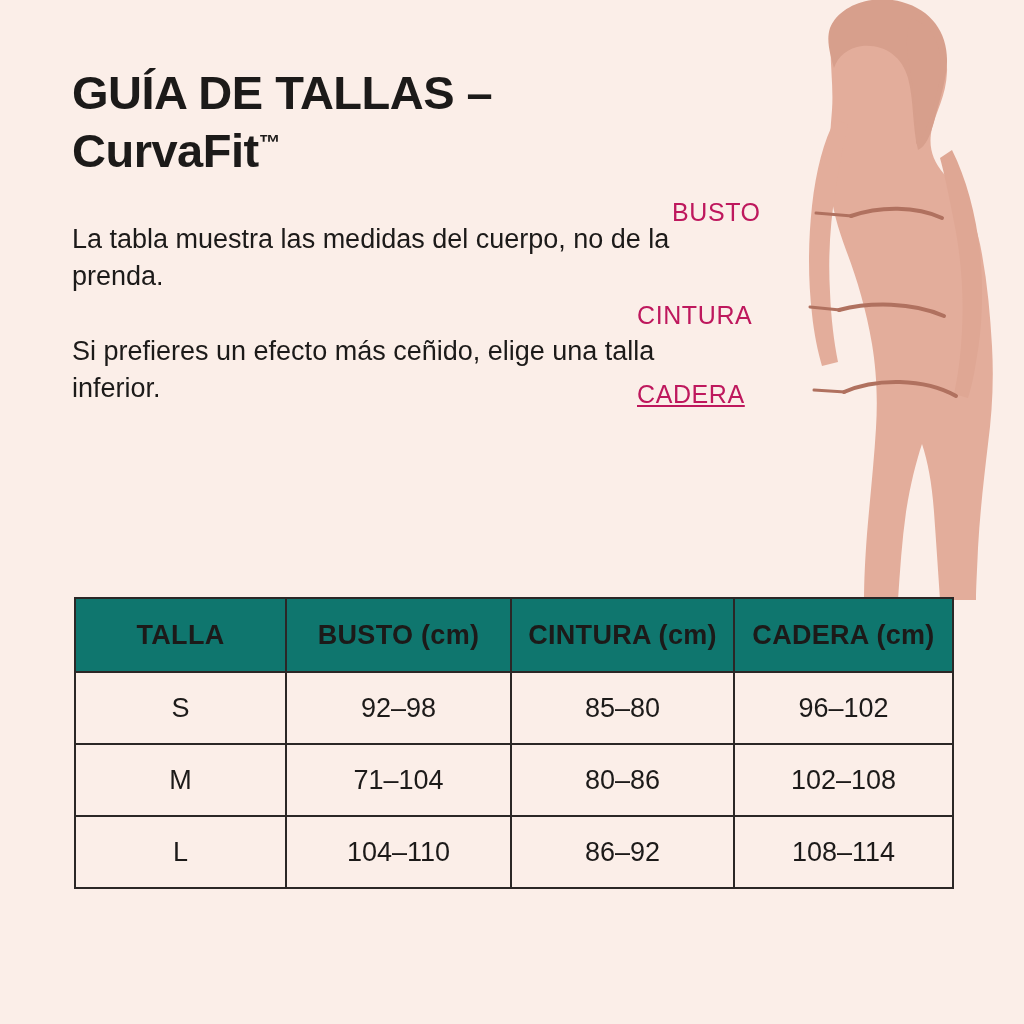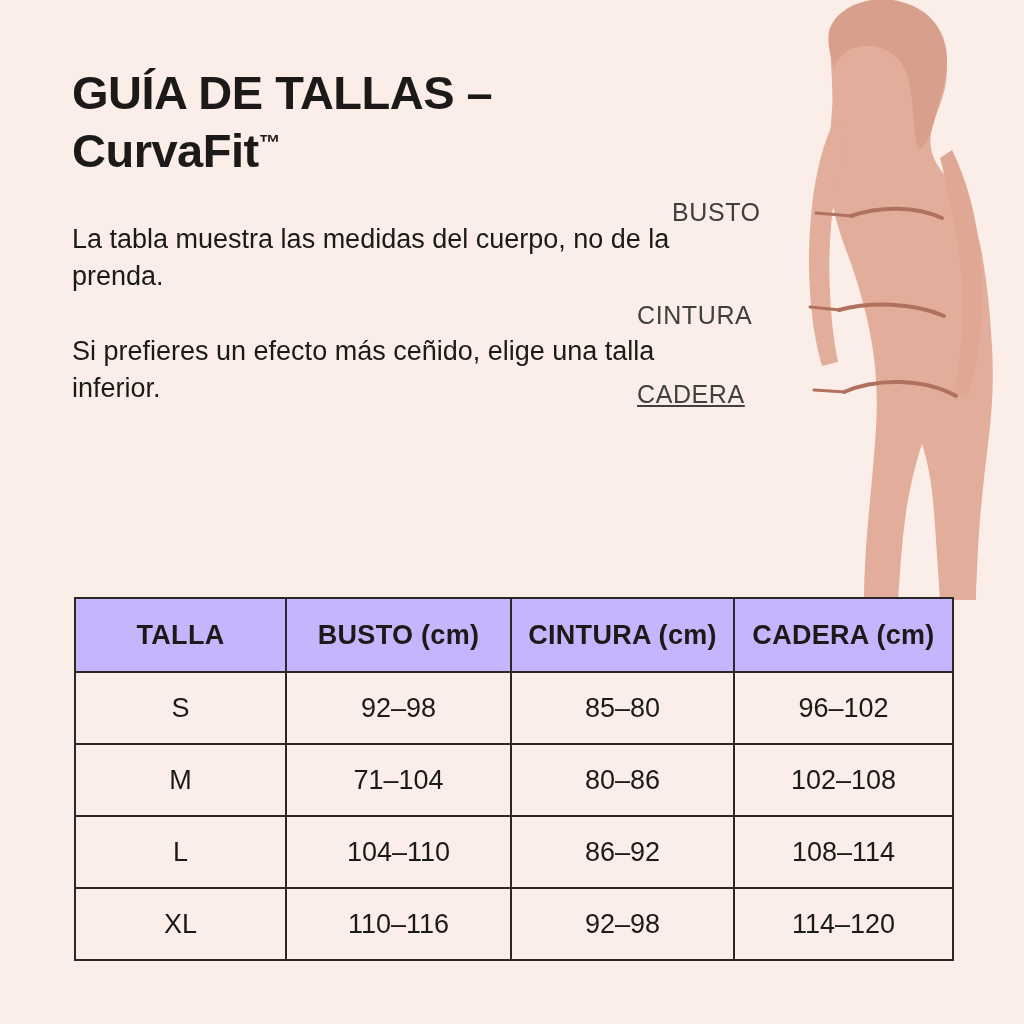--- a/index.html
+++ b/index.html
@@ -54,21 +54,21 @@
     color: #1c1a19;
   }
   #intro-1 { margin-top: 38px; }
   #intro-2 { margin-top: 40px; }
 
   
   .measure-label {
     position: absolute;
     font-size: 25px;
     letter-spacing: 0.6px;
-    color: #404040;
+    color: #be185d;
     white-space: nowrap;
   }
   #label-busto  { left: 672px; top: 198px; }
   #label-cintura{ left: 637px; top: 301px; text-align: right; }
   #label-cadera { left: 637px; top: 380px; text-decoration: underline; }
 
   
   #size-table {
     position: absolute;
     left: 74px;
@@ -79,21 +79,21 @@
   }
   #size-table th,
   #size-table td {
     border: 2px solid #2b2726;
     text-align: center;
     font-size: 27px;
     color: #1c1a19;
     font-weight: normal;
   }
   #size-table thead th {
-    background: #c4b5fd;
+    background: #0f766e;
     font-weight: bold;
     height: 70px;
     letter-spacing: 0.3px;
   }
   #size-table tbody td {
     background: #fbeee8;
     height: 68px;
   }
   #size-table col.c-talla   { width: 211px; }
   #size-table col.c-busto   { width: 225px; }
@@ -183,20 +183,14 @@
       <td>71–104</td>
       <td>80–86</td>
       <td>102–108</td>
     </tr>
     <tr>
       <td>L</td>
       <td>104–110</td>
       <td>86–92</td>
       <td>108–114</td>
     </tr>
-    <tr>
-      <td>XL</td>
-      <td>110–116</td>
-      <td>92–98</td>
-      <td>114–120</td>
-    </tr>
   </tbody>
 </table>
 
 </body></html>

